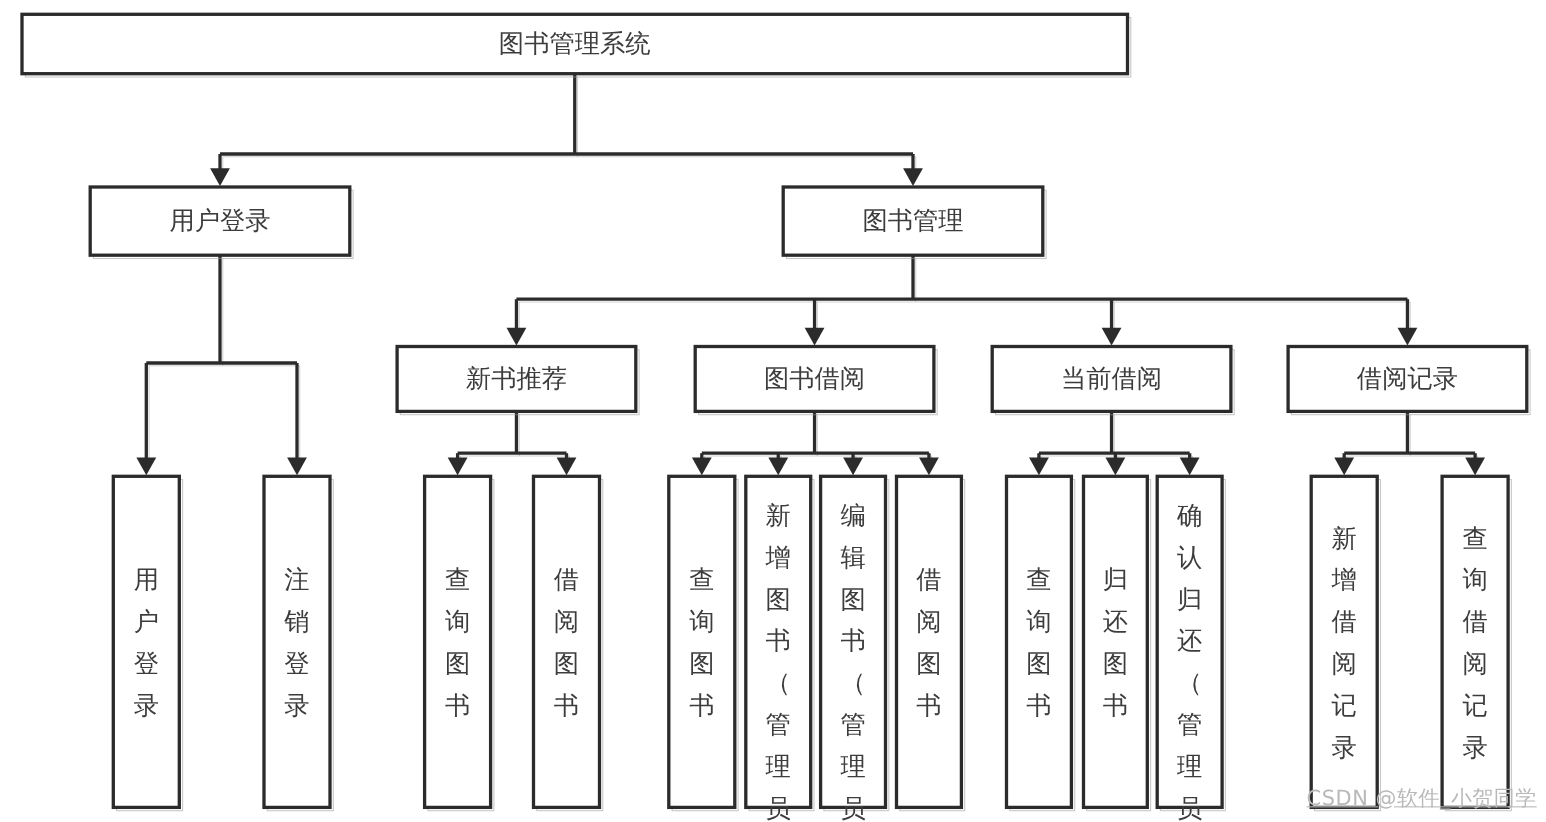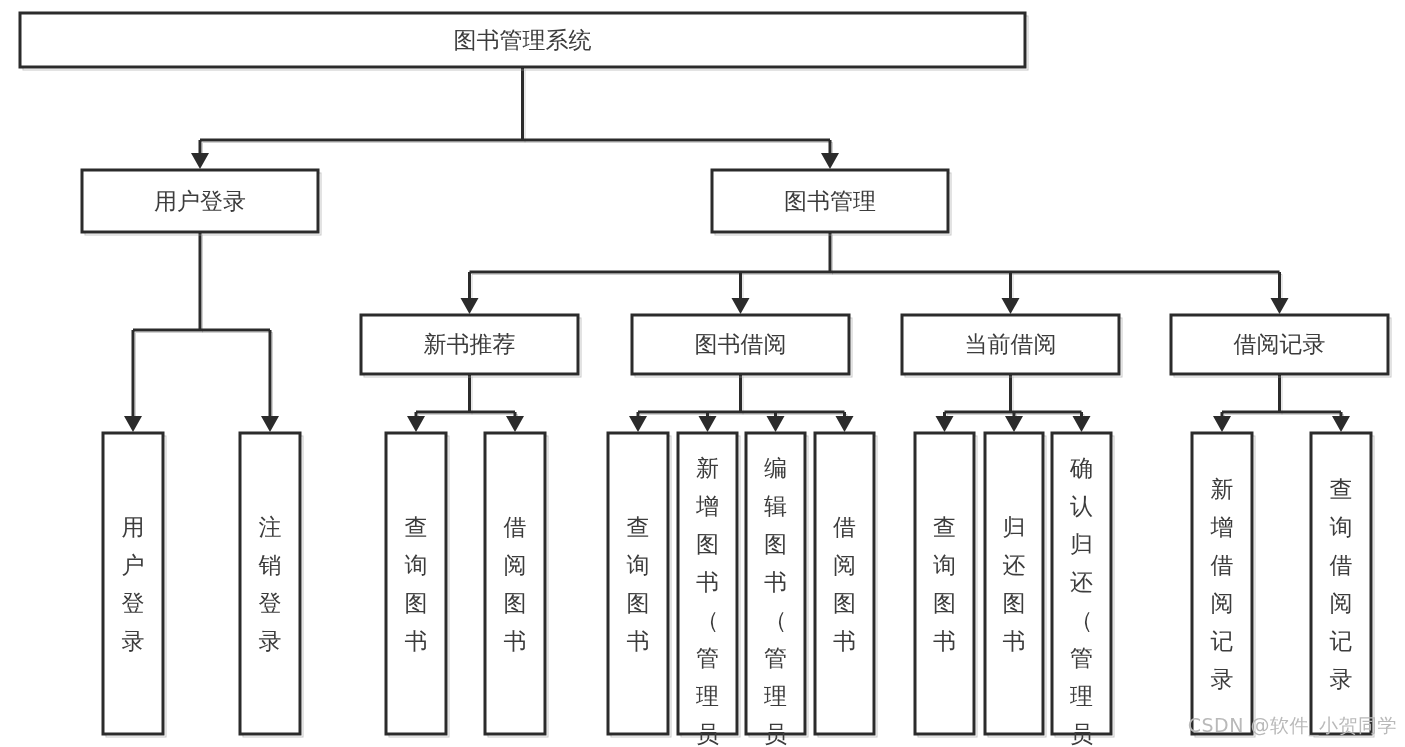--- a/index.html
+++ b/index.html
@@ -68,20 +68,21 @@
   .watermark {
     position: absolute;
     right: 8px;
     bottom: 8px;
     font-family: "DejaVu Sans", "Liberation Sans", sans-serif;
     font-size: 19px;
     color: #b9b9b9;
     letter-spacing: 0.5px;
     white-space: nowrap;
     user-select: none;
+    text-decoration: underline;
   }
 </style>
 </head>
 <body>
 
 <div id="diagram-root">
   <svg id="flowchart" viewBox="0 0 1405 747" xmlns="http://www.w3.org/2000/svg">
     <g id="connectors-layer">
         <g>
           <path d="M 522.5 67 L 522.5 140" class="connector-shadow" transform="translate(2.5,2.5)"></path>

